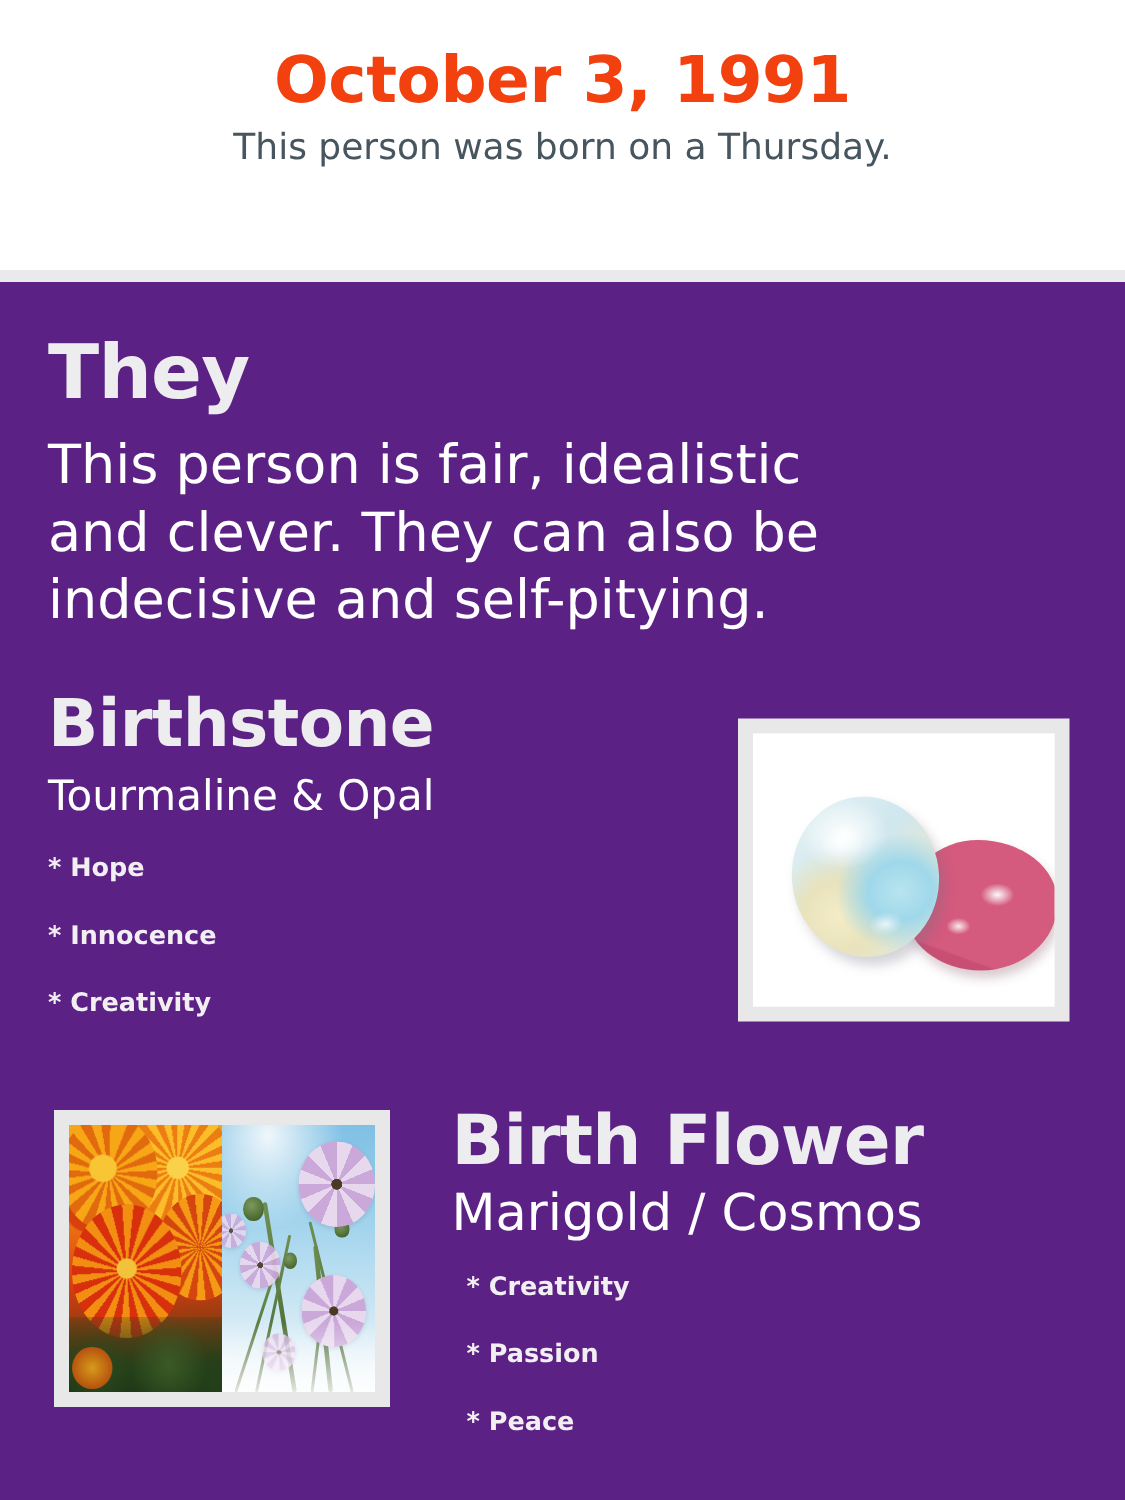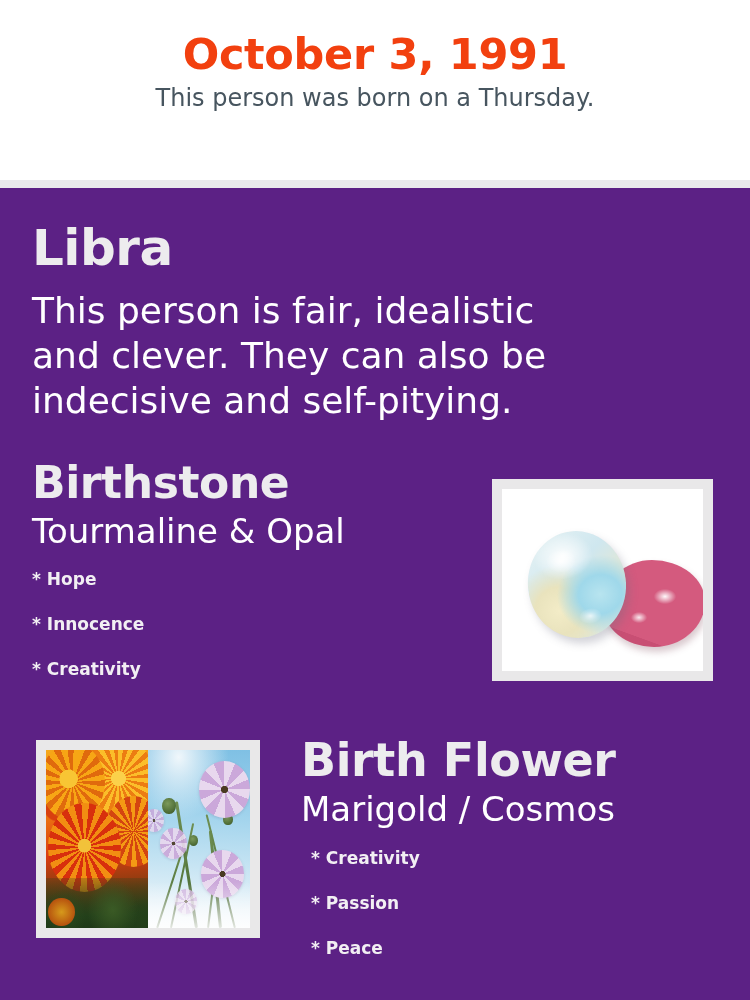--- a/index.html
+++ b/index.html
@@ -110,21 +110,21 @@
   .block-title {
     margin: 0;
     font-size: 44px;
     font-weight: bold;
     color: #EDECEE;
     line-height: 52px;
     letter-spacing: -0.4px;
   }
   .block-sub {
     margin: 0;
-    font-size: 34px;
+    font-size: 28px;
     font-weight: normal;
     color: #FFFFFF;
     line-height: 44px;
   }
   .trait-list {
     margin: 4px 0 0 0;
     padding: 0;
     list-style: none;
   }
   .trait-list li {
@@ -364,21 +364,21 @@
 <div class="page">
 
   <div class="header">
     <h1 class="header-date">October 3, 1991</h1>
     <div class="header-note">This person was born on a Thursday.</div>
   </div>
   <div class="header-rule"></div>
 
   <div class="body-panel">
 
-    <h2 class="zodiac-title">Libra</h2>
+    <h2 class="zodiac-title">They</h2>
     <p class="zodiac-desc">This person is fair, idealistic and clever. They can also be indecisive and self-pitying.</p>
 
     <div class="stone-block">
       <h3 class="block-title">Birthstone</h3>
       <div class="block-sub">Tourmaline &amp; Opal</div>
       <ul class="trait-list">
         <li>* Hope</li>
         <li>* Innocence</li>
         <li>* Creativity</li>
       </ul>

